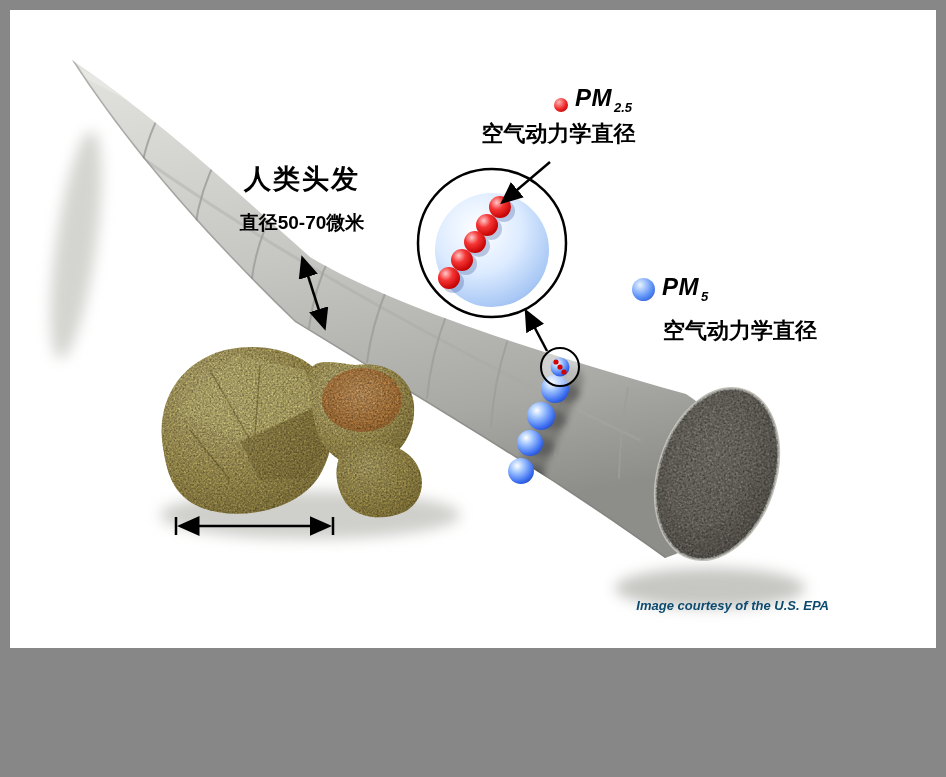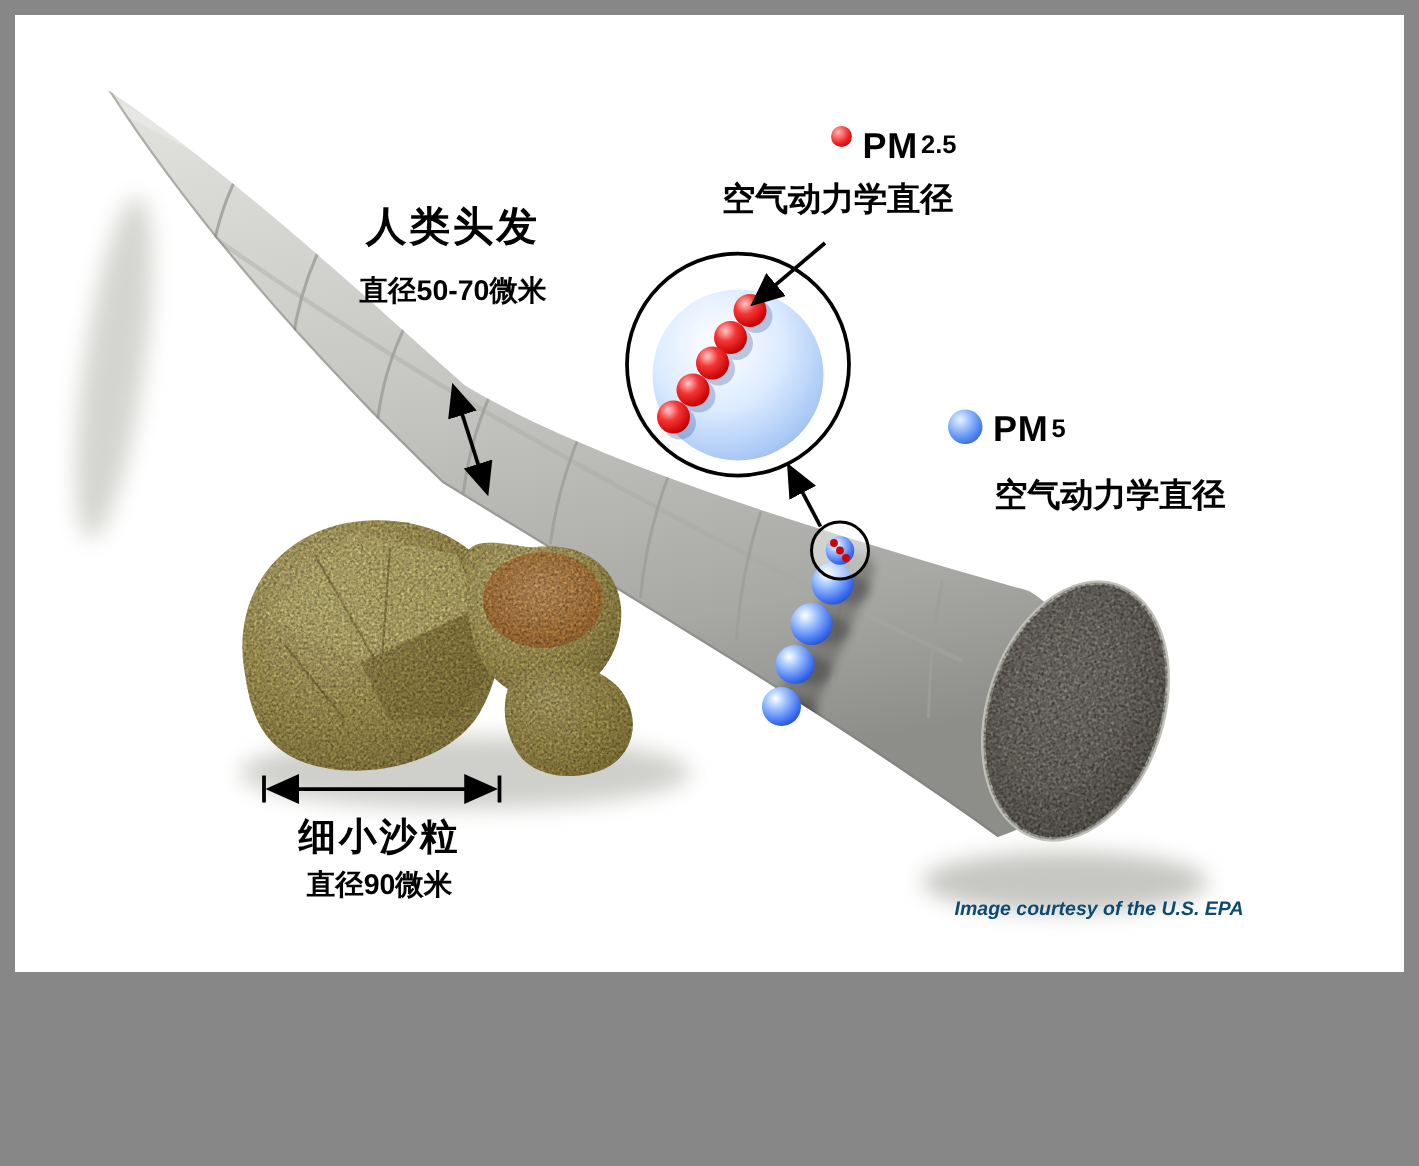--- a/index.html
+++ b/index.html
@@ -3,26 +3,26 @@
 <meta charset="utf-8">
 <style>
   html,body{margin:0;padding:0;background:#ffffff;}
   .stage{position:relative;width:946px;height:777px;background:#878787;overflow:hidden;
          font-family:"Liberation Sans", sans-serif;}
   .canvas{position:absolute;left:10px;top:10px;width:926px;height:638px;background:#ffffff;}
   svg.art{position:absolute;left:0;top:0;}
 
   .label{position:absolute;color:#000;text-align:center;}
   .hair-label{left:192px;top:126px;width:200px;}
-  .hair-label .t1{font-size:27px;font-weight:bold;line-height:30px;letter-spacing:2px;}
+  .hair-label .t1{font-size:27px;font-weight:bold;line-height:30px;letter-spacing:2px;margin-top:28px;}
   .hair-label .t2{font-size:19px;font-weight:bold;line-height:26px;margin-top:16px;}
 
-  .legend{position:absolute;display:flex;align-items:flex-start;color:#000;}
+  .legend{position:absolute;display:flex;align-items:flex-end;color:#000;font-style:italic;}
   .legend .pm{font-size:24px;font-weight:bold;letter-spacing:0.5px;}
-  .legend .pmsize{font-size:17px;font-weight:bold;position:relative;top:3px;margin-left:2px;}
+  .legend .pmsize{font-size:13px;font-weight:bold;position:relative;top:3px;margin-left:2px;}
   .dot{display:inline-block;border-radius:50%;margin-right:7px;flex:0 0 auto;}
   .dot-red{width:14px;height:14px;background:radial-gradient(circle at 35% 30%, #ffb3b3, #ee2222 55%, #9d0000);}
   .dot-blue{width:23px;height:23px;background:radial-gradient(circle at 35% 30%, #e8f3ff, #5f93f7 55%, #1c46c8);}
   .pm25-legend{left:544px;top:74px;}
   .pm10-legend{left:622px;top:263px;}
 
   .desc{position:absolute;text-align:center;color:#000;font-weight:bold;
         font-family:"DejaVu Serif", serif;font-size:22px;line-height:26px;}
   .pm25-desc{left:451px;top:110px;width:195px;}
   .pm10-desc{left:630px;top:307px;width:200px;}
@@ -218,20 +218,16 @@
 
     <div class="legend pm10-legend">
       <span class="dot dot-blue"></span>
       <span class="pm">PM</span>
       <span class="pmsize">5</span>
     </div>
     <div class="desc pm10-desc">
       <div>空气动力学直径</div>
     </div>
 
-    <div class="label sand-label">
-      <div class="t1">细小沙粒</div>
-      <div class="t2">直径90微米</div>
-    </div>
 
     <div class="credit">Image courtesy of the U.S. EPA</div>
   </div>
 </div>
 
 </body></html>

